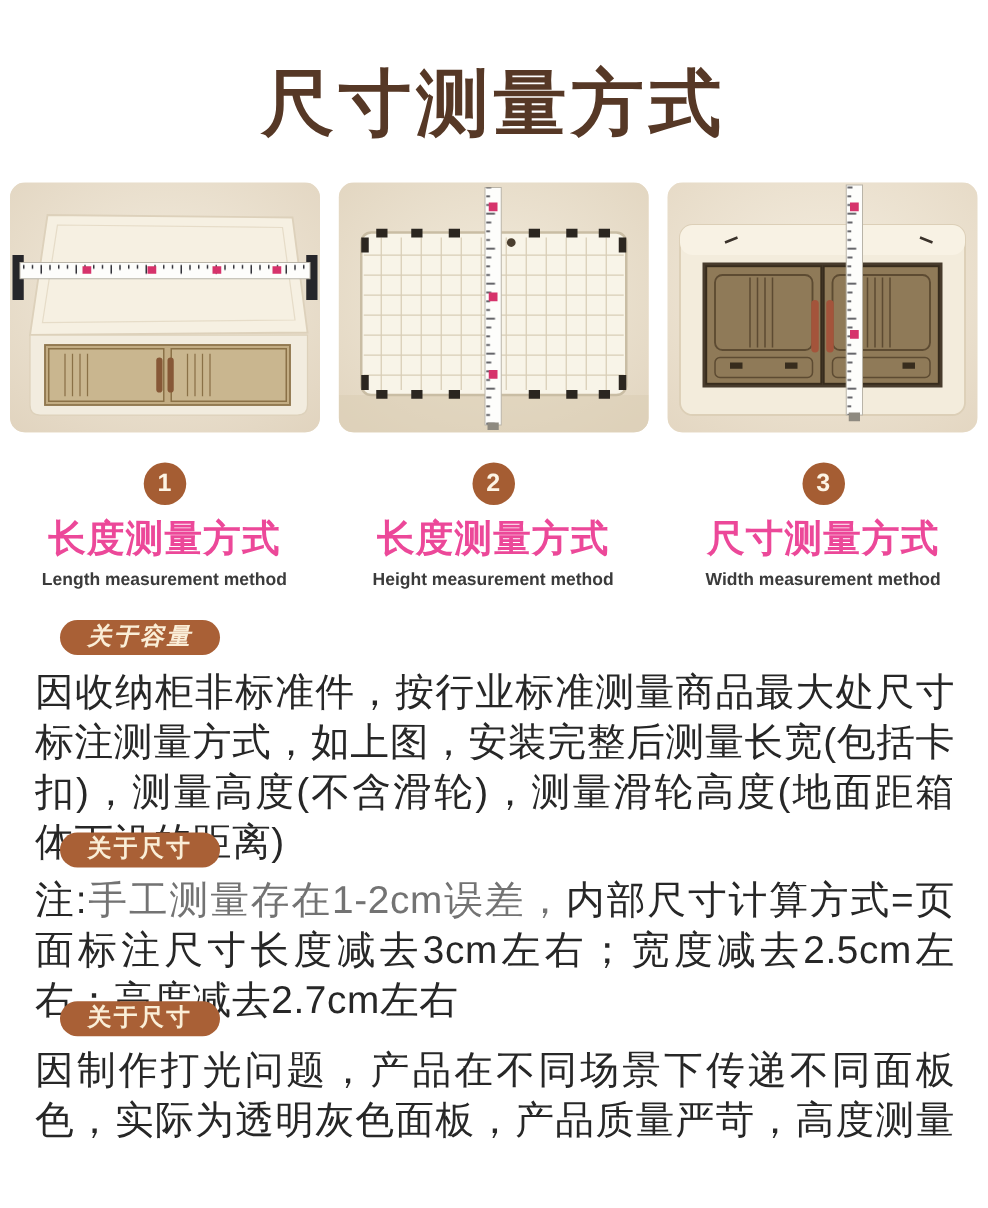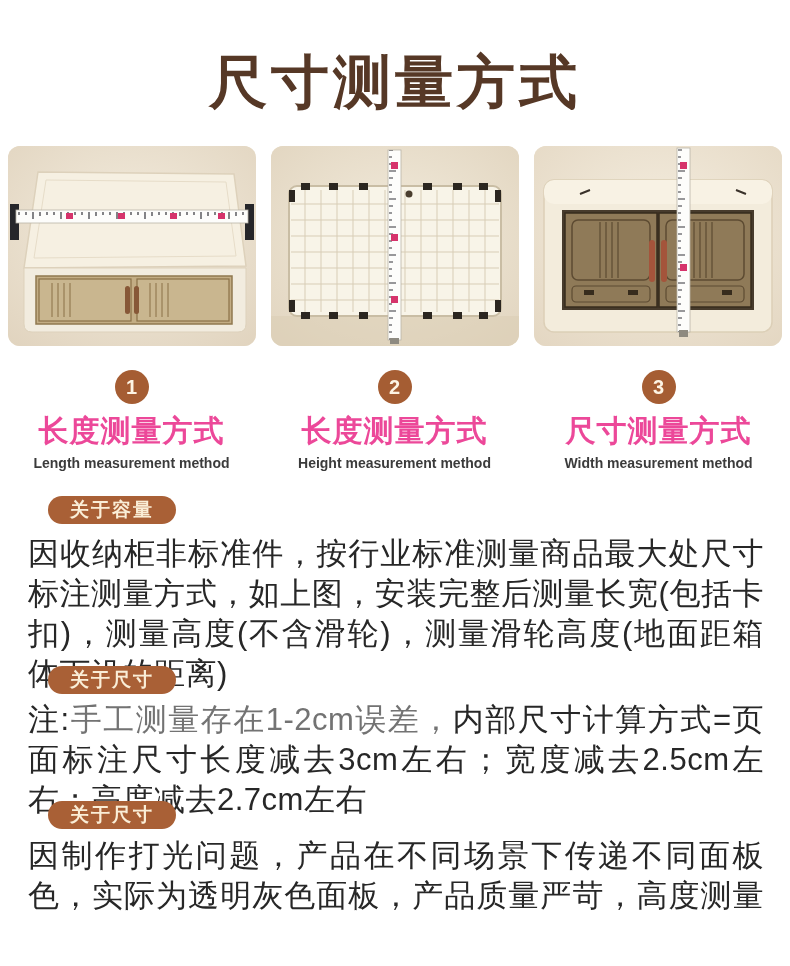--- a/index.html
+++ b/index.html
@@ -31,21 +31,21 @@
     margin-top:7px;font-size:30px;font-weight:700;color:#ec4899;letter-spacing:1px;
   }
   .step-label-en{
     margin-top:3px;font-size:14px;font-weight:700;color:#3b3b3b;
   }
   .badge{
     position:absolute;left:48px;height:28px;line-height:28px;padding:0 22px;
     background:#a96036;border-radius:15px;color:#faeed7;
     font-size:19px;font-weight:700;letter-spacing:2px;
   }
-  .badge-1{top:496px;} .badge-2{top:666px;text-align:center;} .badge-3{top:801px;}
+  .badge-1{top:496px;font-style:italic;} .badge-2{top:666px;text-align:center;} .badge-3{top:801px;}
   .para{
     position:absolute;left:28px;width:736px;margin:0;
     font-size:31px;line-height:40px;font-weight:400;color:#272727;
     letter-spacing:0.5px;text-align:justify;
   }
   .para-1{top:534px;} .para-2{top:700px;} .para-3{top:836px;}
   .red{color:#737373;}
 </style>
 </head>
 <body>

